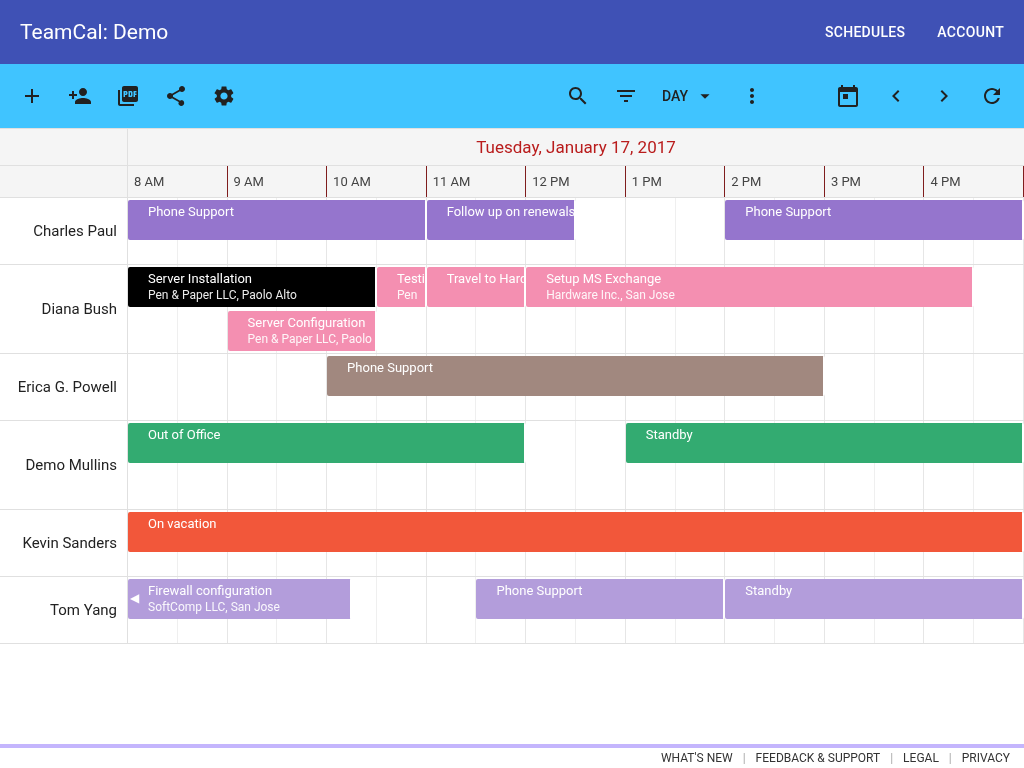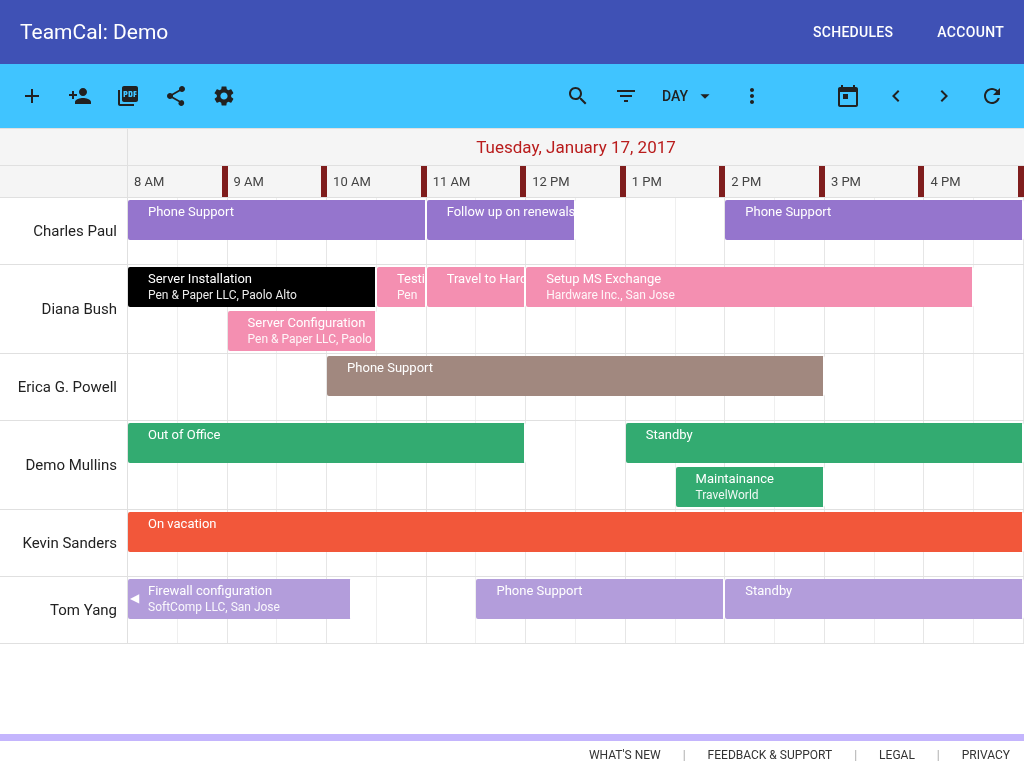--- a/index.html
+++ b/index.html
@@ -1,48 +1,48 @@
 <!DOCTYPE html>
 <html><head>
 <meta charset="utf-8">
 <style>
   * { box-sizing: border-box; margin: 0; padding: 0; }
   html, body { width: 1024px; height: 768px; font-family: Roboto, Arial, sans-serif; background: #fff; overflow: hidden; }
   .titlebar { height: 64px; background: #3f51b5; color: #fff; display: flex; align-items: center; justify-content: space-between; padding: 0 20px; }
   .titlebar .title { font-size: 21px; font-weight: 400; }
-  .titlebar .links { display: flex; gap: 44px; }
+  .titlebar .links { display: flex; gap: 32px; }
   .titlebar .links a { color: #fff; text-decoration: none; font-size: 14px; font-weight: 500; letter-spacing: 0.3px; }
   .toolbar { height: 64px; background: #40c4ff; display: flex; align-items: center; padding: 0 8px; }
   .toolbar .group { display: flex; align-items: center; justify-content: space-between; }
   .toolbar .grow { flex: 1; }
   .iconbtn { width: 48px; height: 48px; display: flex; align-items: center; justify-content: center; cursor: pointer; border-radius: 50%; }
   .iconbtn svg { width: 24px; height: 24px; fill: #212121; }
   .viewbtn { display: flex; align-items: center; gap: 6px; padding: 0 12px; height: 48px; cursor: pointer; color: #212121; font-size: 14px; font-weight: 500; }
   .viewbtn svg { width: 22px; height: 22px; fill: #212121; }
   .schedule { position: relative; border-top: 1px solid #e0e0e0; }
   .date-header { height: 37px; background: #f5f5f5; border-bottom: 1px solid #e0e0e0; display: flex; }
   .date-header .corner { width: 128px; border-right: 1px solid #e0e0e0; }
   .date-header .date { flex: 1; display: flex; align-items: center; justify-content: center; font-size: 17px; color: #b91c1c; }
   .hour-header { height: 32px; background: #f5f5f5; border-bottom: 1px solid #e0e0e0; display: flex; }
   .hour-header .corner { width: 128px; border-right: 1px solid #e0e0e0; }
   .hour-header .hours { flex: 1; position: relative; display: grid; grid-template-columns: repeat(9, 1fr); }
-  .hour-header .hours div { border-right: 6px solid #7f1d1d; font-size: 13px; color: #444; padding: 8px 0 0 6px; }
+  .hour-header .hours div { border-right: 1px solid #7f1d1d; font-size: 13px; color: #444; padding: 8px 0 0 6px; }
   .rows { position: relative; }
   .row { border-bottom: 1px solid #e0e0e0; display: flex; }
   .row .personcell { width: 128px; border-right: 1px solid #e0e0e0; display: flex; align-items: center; justify-content: flex-end; padding-right: 10px; font-size: 15px; color: #222; text-align: right; }
   .row .tracks { flex: 1; position: relative; }
   .track { position: relative; height: 44px; }
   .gridlines { position: absolute; inset: 0; display: grid; grid-template-columns: repeat(18, 1fr); pointer-events: none; }
   .gridlines div { border-right: 1px solid #efefef; }
   .gridlines div:nth-child(even) { border-right-color: #e6e6e6; }
   .event { position: absolute; top: 2px; bottom: 2px; border-radius: 2px; color: #fff; font-size: 13px; padding: 4px 20px; overflow: hidden; white-space: nowrap; cursor: pointer; line-height: 1.3; border-right: 2px solid #fff; }
   .event .sub { font-size: 12px; opacity: 0.92; }
   .event .arrow-left { position: absolute; left: 2px; top: 50%; transform: translateY(-50%); font-size: 12px; }
   .event.has-arrow { padding-left: 20px; }
-  .footer { position: absolute; bottom: 0; left: 0; right: 0; height: 34px; border-top: 7px solid #c4b5fd; background: #fff; display: flex; align-items: center; justify-content: flex-end; padding: 0 14px; font-size: 12px; color: #333; gap: 14px; }
+  .footer { position: absolute; bottom: 0; left: 0; right: 0; height: 24px; border-top: 4px solid #c4b5fd; background: #fff; display: flex; align-items: center; justify-content: flex-end; padding: 0 14px; font-size: 12px; color: #333; gap: 2px; }
   .footer a { color: #333; text-decoration: none; }
   .footer .sep { margin: 0 8px; color: #aaa; }
 </style>
 </head>
 <body>
 
 <div class="titlebar">
   <div class="title">TeamCal: Demo</div>
   <div class="links">
     <a href="#">SCHEDULES</a>
@@ -289,24 +289,20 @@
           </div>
           <div class="track">
             <div class="event" style="background: rgb(51, 171, 113); left: 0%; width: 44.4444%;">
               <div>Out of Office</div>
             </div>
             <div class="event" style="background: rgb(51, 171, 113); left: 55.5556%; width: 44.4444%;">
               <div>Standby</div>
             </div>
           </div>
           <div class="track">
-            <div class="event" style="background: rgb(51, 171, 113); left: 61.1111%; width: 16.6667%;">
-              <div>Maintainance</div>
-              <div class="sub">TravelWorld</div>
-            </div>
           </div>
         </div>
       </div>
       <div class="row">
         <div class="personcell">Kevin Sanders</div>
         <div class="tracks">
           <div class="gridlines">
             <div></div>
             <div></div>
             <div></div>

